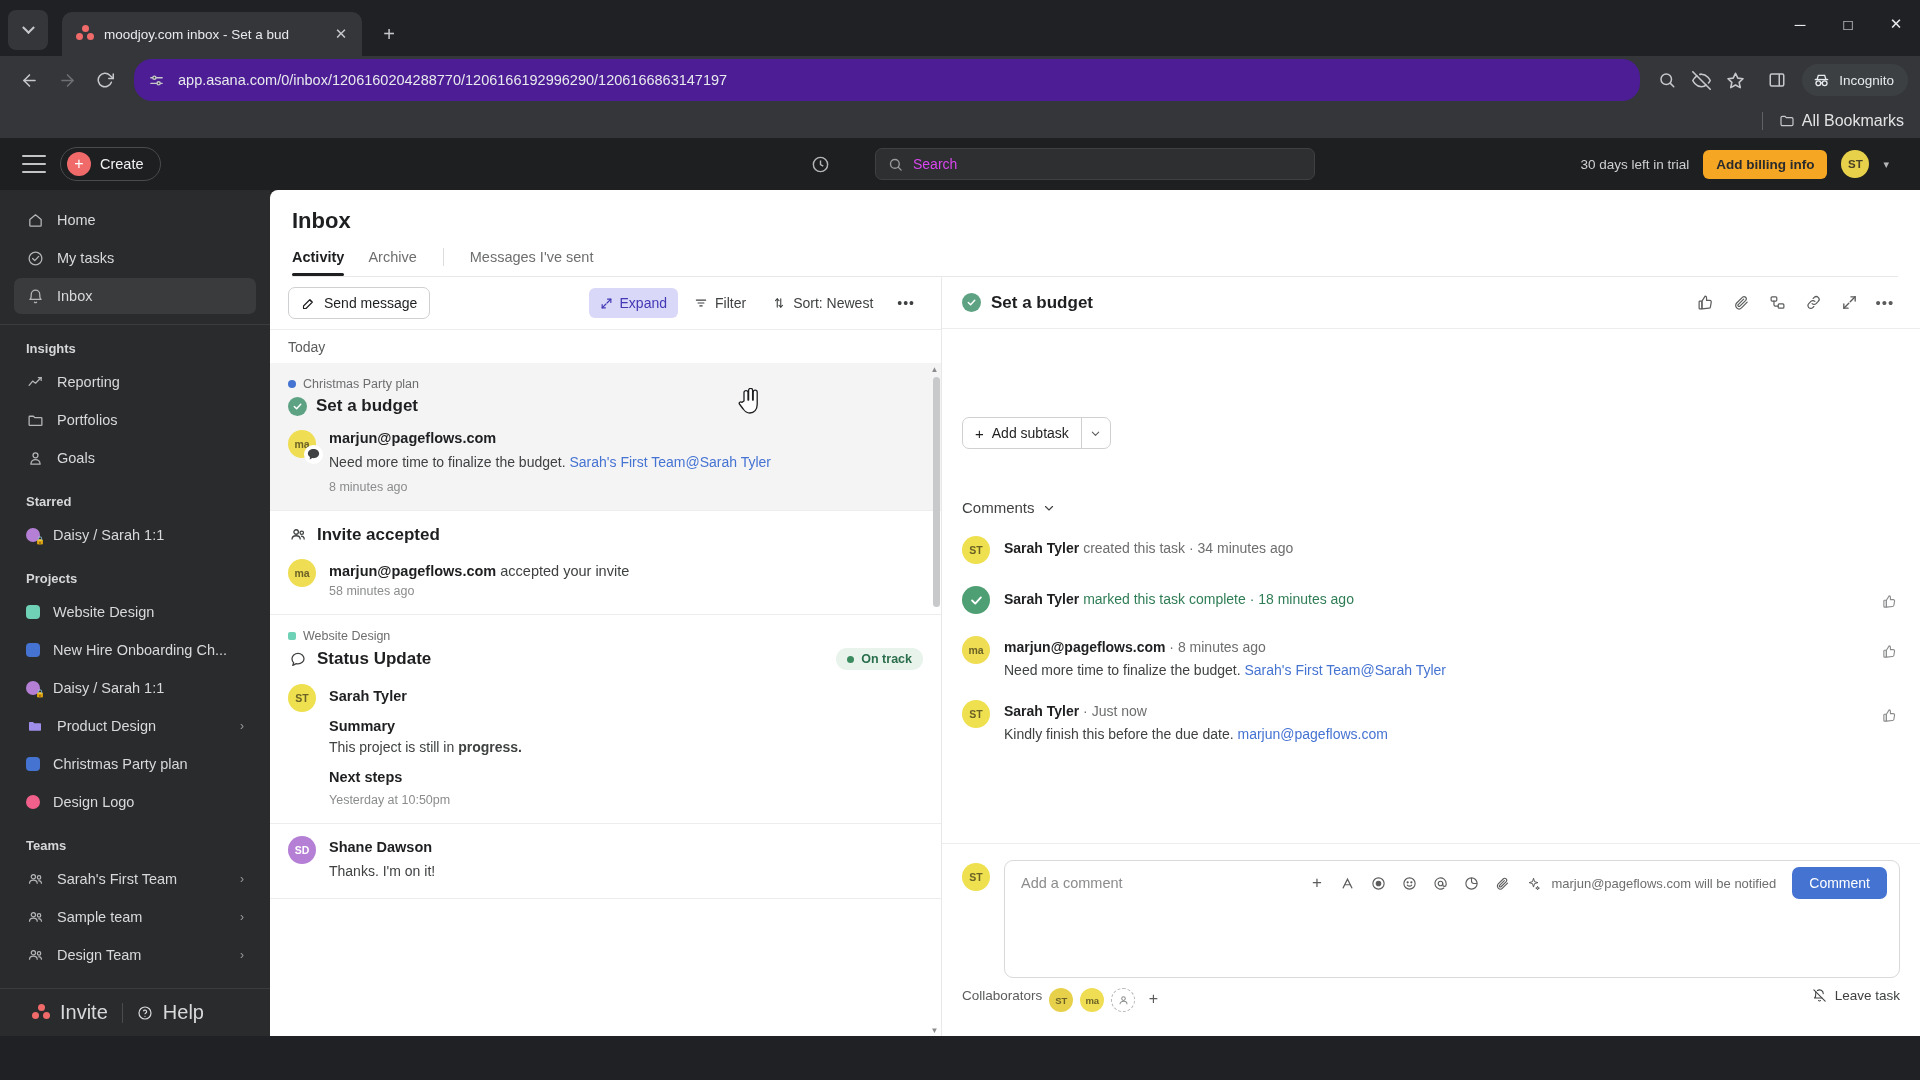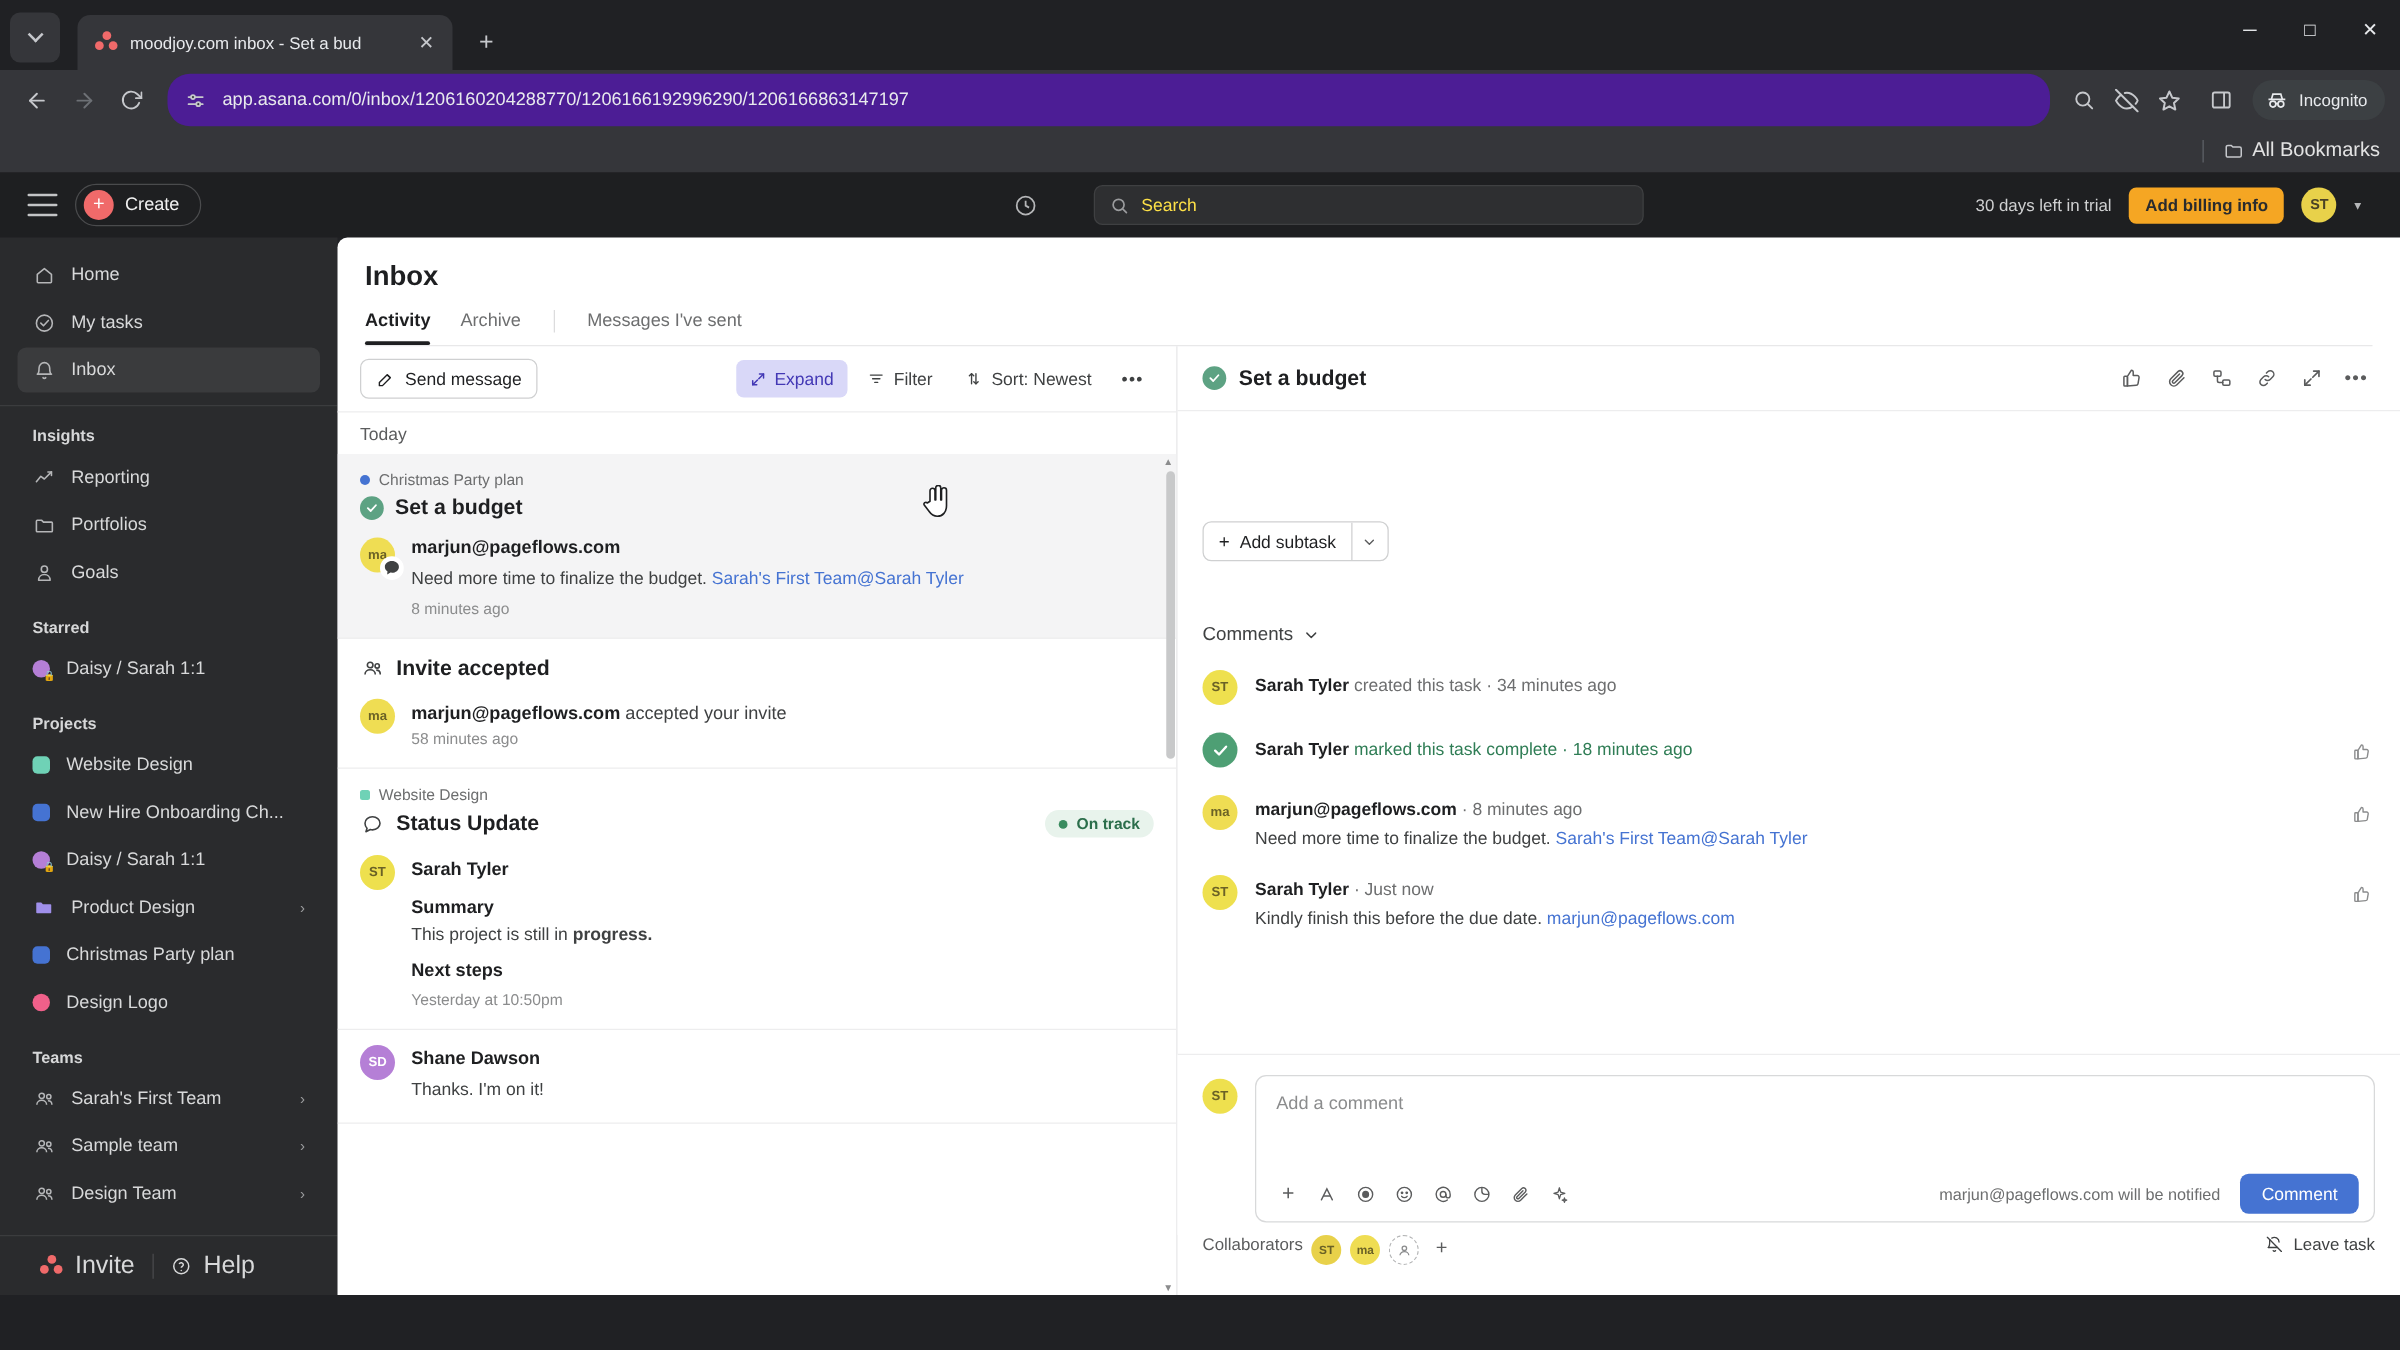--- a/index.html
+++ b/index.html
@@ -76,21 +76,21 @@
   .chev-right { margin-left:auto;color:#9a9b9d;font-size:12px; }
   .proj-label { white-space:nowrap; overflow:hidden; text-overflow:ellipsis; }
   #sidebar-footer { height:48px;border-top:1px solid #3b3c3e;display:flex;align-items:center;padding:0 18px;gap:0;}
   .foot-item{ display:flex;align-items:center;gap:10px;font-size:20px;color:#d8d9da;cursor:pointer;padding:0 14px;}
   #foot-sep{ width:1px;height:20px;background:#4a4b4d;}
 
   
   #topbar-main { flex:1; display:flex; align-items:center; justify-content:center; gap:18px; position:relative; }
   #clock-icon { width:26px;height:26px;display:flex;align-items:center;justify-content:center;color:#b5b6b8;cursor:pointer; position:absolute; left:calc(50% - 288px);}
   #search-box { width:440px;height:32px;background:#2e2f31;border:1px solid #3f4042;border-radius:7px;display:flex;align-items:center;gap:10px;padding:0 12px;cursor:text;}
-  #search-placeholder{ color:#fde047;font-size:14px;}
+  #search-placeholder{ color:#d946ef;font-size:14px;}
   #topbar-right { position:absolute;right:31px;display:flex;align-items:center;gap:14px;}
   #trial-text{ font-size:13.5px;color:#cfd0d1;}
   #billing-btn{ background:#f5a623;color:#2a2b2d;font-size:13.5px;font-weight:bold;border-radius:6px;padding:7px 13px;cursor:pointer;}
   #avatar-st{ width:28px;height:28px;border-radius:50%;background:#e8d14a;color:#4a4225;font-size:11.5px;font-weight:bold;display:flex;align-items:center;justify-content:center;cursor:pointer;}
   #avatar-chev{ color:#b5b6b8;font-size:11px;cursor:pointer; }
 
   
   #main { flex:1; background:#fff; color:#1e1f21; display:flex; flex-direction:column; min-width:0; border-top-left-radius:8px; }
   #inbox-header { padding:18px 22px 0; }
   #inbox-title { font-size:22px; font-weight:bold; color:#1e1f21; }
@@ -161,21 +161,21 @@
   .cmt-body{ flex:1; min-width:0;}
   .cmt-line{ font-size:14px;color:#6d6e6f;}
   .cmt-line b{ color:#1e1f21;}
   .cmt-text{ font-size:14px;color:#3f4142;margin-top:5px;line-height:1.45;}
   .like-btn{ width:22px;height:22px;display:flex;align-items:center;justify-content:center;color:#8b8c8d;cursor:pointer;margin-top:2px;}
   .green-check{ width:28px;height:28px;border-radius:50%;background:#4e9f74;display:flex;align-items:center;justify-content:center;flex:0 0 28px;}
   .green-check svg{ width:15px;height:15px;}
   .green-txt{ color:#2f7d55;}
 
   #composer-wrap{ border-top:1px solid #ededee; padding:16px 20px 10px; display:flex; gap:14px; background:#fff;}
-  #composer{ flex:1;border:1px solid #d8d9da;border-radius:9px;min-height:118px;display:flex;flex-direction:column;}
+  #composer{ flex:1;border:1px solid #d8d9da;border-radius:9px;min-height:118px;display:flex;flex-direction:row;}
   #composer-placeholder{ padding:14px 16px 0;font-size:14.5px;color:#8b8c8d;flex:1;}
   #composer-bar{ height:44px;display:flex;align-items:center;padding:0 12px;gap:4px;}
   .cb{ width:27px;height:27px;display:flex;align-items:center;justify-content:center;color:#5b5c5d;cursor:pointer;border-radius:5px;}
   #notify-text{ margin-left:auto;font-size:13px;color:#6d6e6f;margin-right:12px;}
   #comment-btn{ background:#4573d2;color:#fff;font-size:14px;border-radius:7px;padding:8px 17px;cursor:pointer;}
   #collab-bar{ height:48px;display:flex;align-items:flex-start;padding:0 20px;gap:7px;border-top:0;}
   #collab-label{ font-size:13.5px;color:#5b5c5d;}
   .mini-av{ width:24px;height:24px;border-radius:50%;font-size:9.5px;font-weight:bold;display:flex;align-items:center;justify-content:center;cursor:pointer;}
   .dash-av{ width:24px;height:24px;border-radius:50%;border:1.5px dashed #b4b5b6;display:flex;align-items:center;justify-content:center;color:#8b8c8d;cursor:pointer;}
   .plus-btn{ width:22px;height:22px;display:flex;align-items:center;justify-content:center;color:#5b5c5d;font-size:16px;cursor:pointer;}

